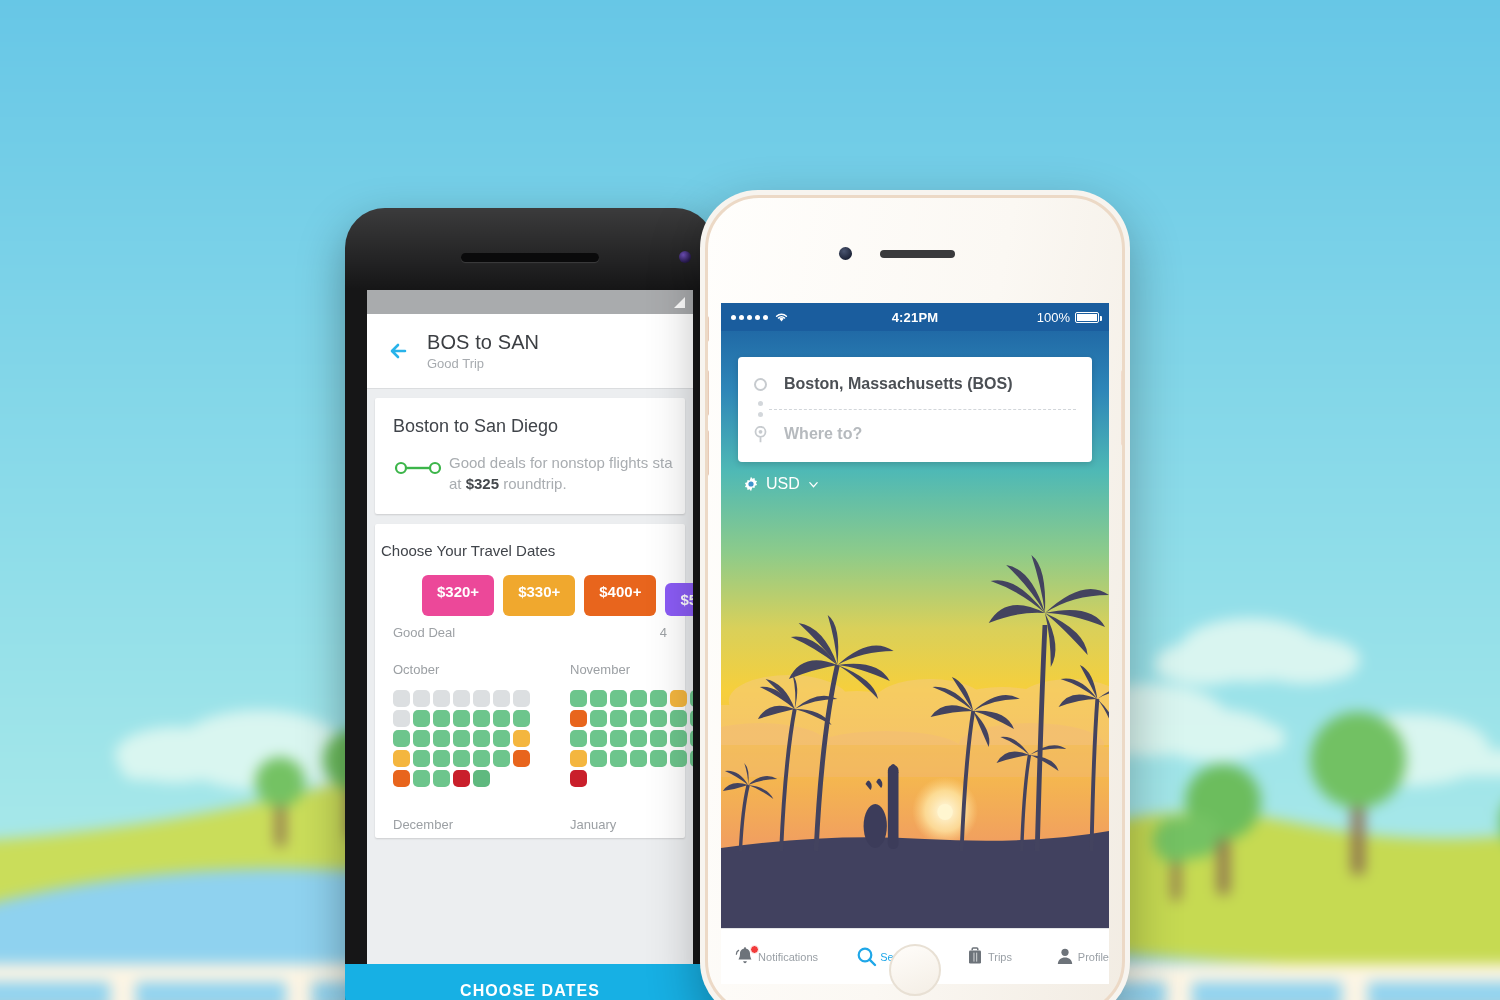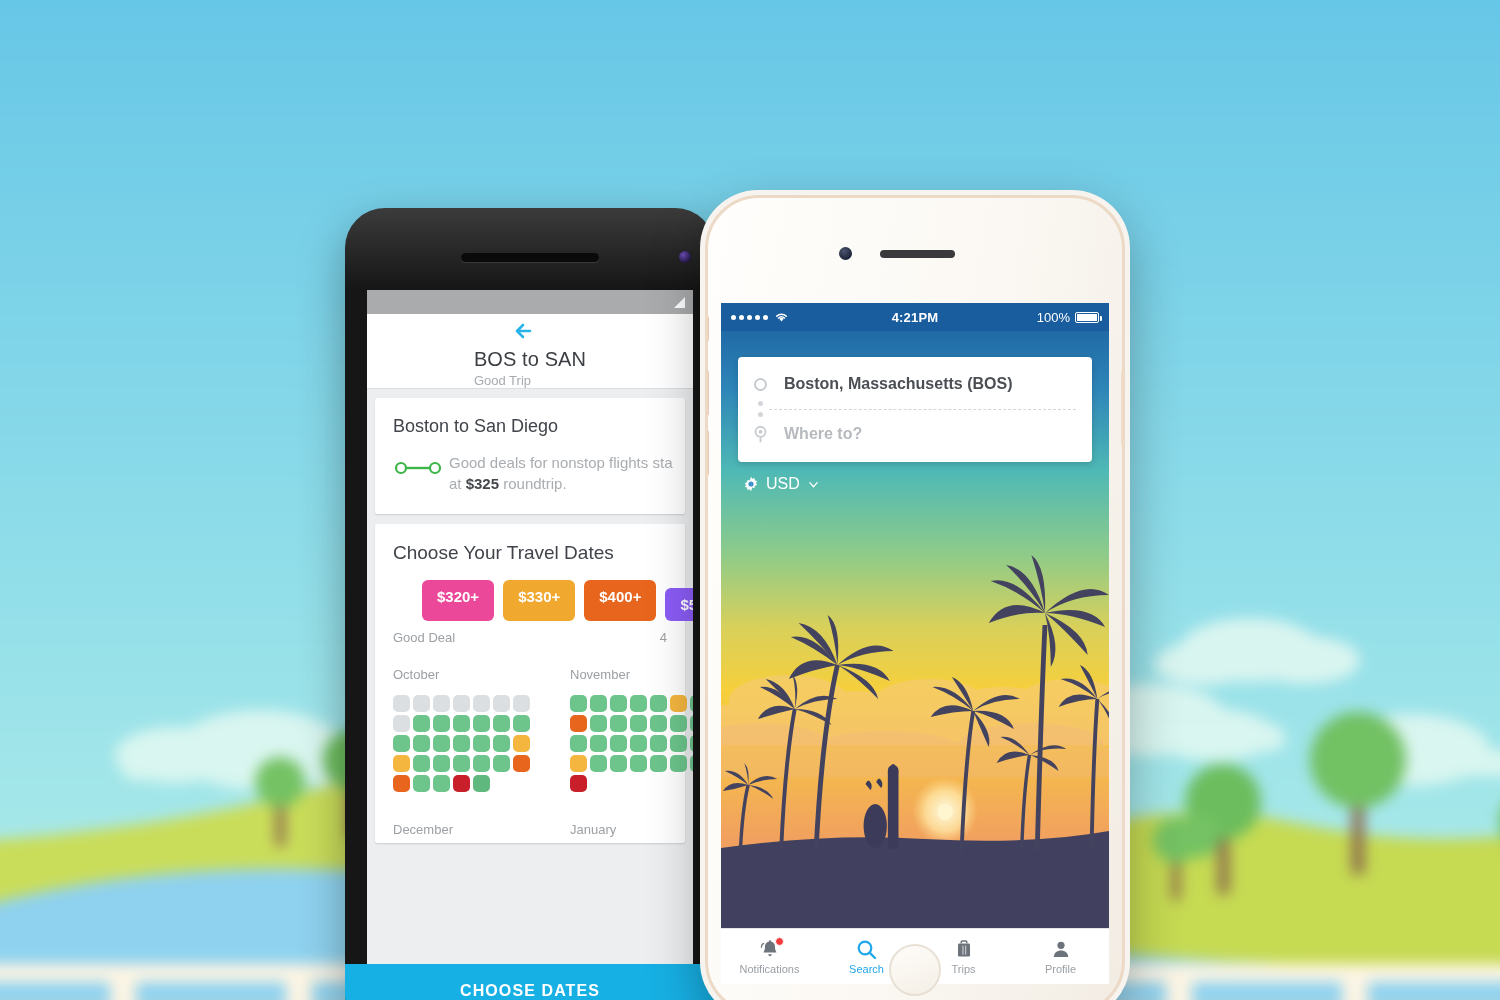--- a/index.html
+++ b/index.html
@@ -68,21 +68,20 @@
     width: 0; height: 0;
     border-left: 11px solid transparent;
     border-bottom: 11px solid #ffffff;
   }
   #android-appbar {
     background: #ffffff;
     height: 74px;
     display: flex; align-items: center;
     padding: 0 16px;
     box-shadow: 0 1px 0 rgba(0,0,0,0.07);
-    flex-direction: column;
   }
   #back-arrow { width: 34px; height: 34px; flex: 0 0 34px; margin-right: 10px; }
   #back-arrow svg { display:block; }
   .appbar-titles { line-height: 1.15; }
   .appbar-title {
     font-size: 20px; color: #3b3e42; font-weight: 400; letter-spacing: .1px;
   }
   .appbar-sub { font-size: 13px; color: #a7abaf; margin-top: 3px; }
 
   .android-card {
@@ -98,21 +97,21 @@
   .deal-row { display: flex; align-items: flex-start; margin-bottom: 18px; }
   .deal-row:last-child { margin-bottom: 0; }
   .deal-icon { flex: 0 0 56px; margin-top: 6px; }
   .deal-text {
     font-size: 15px; color: #a9adb1; line-height: 1.38;
     white-space: nowrap; overflow: visible;
   }
   .deal-text b { color: #44484c; font-weight: 700; text-align: center; }
 
   .dates-card { padding: 18px 0 6px 0; }
-  .dates-card .card-heading { padding: 0 18px; font-size: 19px; }
+  .dates-card .card-heading { padding: 0 6px; font-size: 15px; }
 
   .price-chips { display: flex; gap: 9px; padding: 0 18px; }
   .chip {
     color: #fff; font-size: 15px; font-weight: 700;
     border-radius: 6px; padding: 8px 15px; white-space: nowrap;
   }
   .legend-row {
     display: flex; justify-content: space-between;
     padding: 9px 18px 0 18px;
     font-size: 13px; color: #9da1a5;
@@ -249,22 +248,22 @@
 
   
   #ios-tabbar {
     position: absolute; left: 13px; right: 13px; top: 730px;
     height: 56px;
     background: #ffffff;
     border-top: 1px solid #e3e5e7;
     display: flex;
   }
   .tab {
-    flex: 1; display: flex; flex-direction: column;
-    align-items: center; justify-content: center; gap: 3px;
+    flex: 1; display: flex; flex-direction: row;
+    align-items: center; justify-content: flex-end; gap: 3px;
     cursor: pointer;
   }
   .tab-icon { height: 22px; display: flex; align-items: center; position: relative; }
   .tab-label { font-size: 11px; color: #9aa0a6; }
   .tab.active .tab-label { color: #1fa7e8; }
   .badge {
     position: absolute; right: -4px; top: -1px;
     width: 9px; height: 9px; border-radius: 50%;
     background: #f23b3b; border: 1.5px solid #fff;
   }

